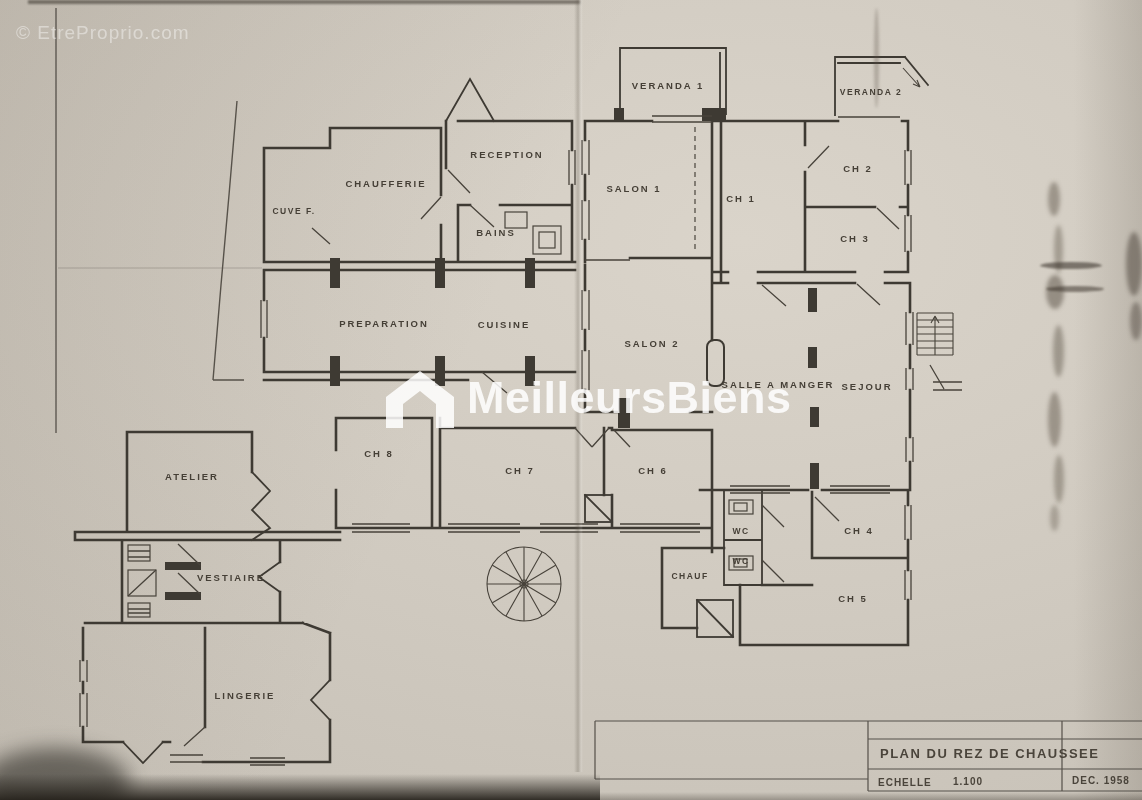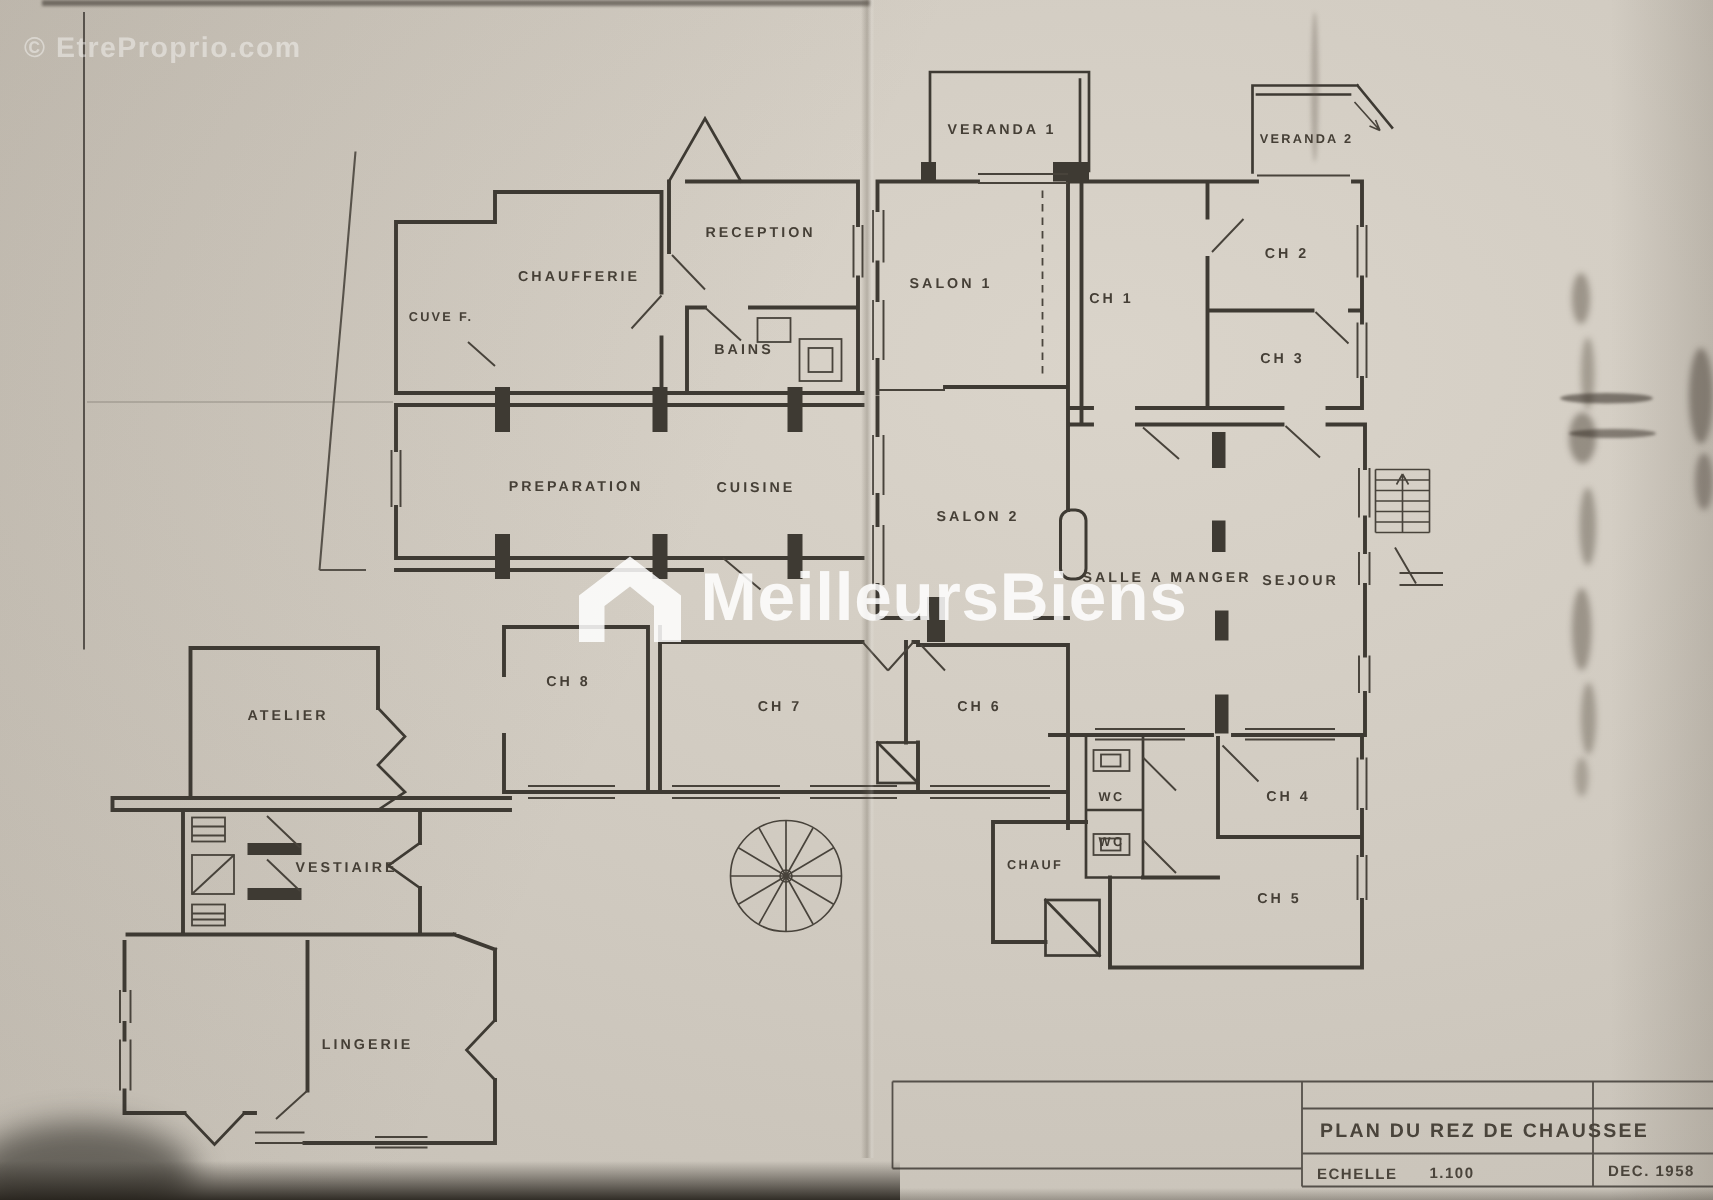--- a/index.html
+++ b/index.html
@@ -19,21 +19,21 @@
     background:linear-gradient(to right, rgba(95,88,76,0), rgba(95,88,76,.28) 45%, rgba(255,255,255,.14) 80%, rgba(255,255,255,0));}
   .top-edge{position:absolute;left:28px;top:0;width:552px;height:4px;background:rgba(50,44,36,.55);filter:blur(1px);}
   .bottom-band{position:absolute;left:0;bottom:0;width:600px;height:26px;
     background:linear-gradient(to top, rgba(36,32,26,.92), rgba(36,32,26,0));}
   .bottom-band-right{position:absolute;left:600px;bottom:0;width:542px;height:8px;
     background:linear-gradient(to top, rgba(60,54,46,.35), rgba(60,54,46,0));}
   .corner-shadow{position:absolute;left:-20px;bottom:-18px;width:150px;height:70px;
     background:rgba(30,27,22,.55);filter:blur(10px);border-radius:50%;}
   .stain{position:absolute;border-radius:50%;}
   .wm-credit{position:absolute;left:16px;top:22px;font-size:19px;letter-spacing:1px;
-    color:rgba(255,255,255,.42);font-weight:700;}
+    color:rgba(255,255,255,.42);font-weight:400;}
   .wm-brand{position:absolute;left:383px;top:366px;display:flex;align-items:center;gap:10px;}
   .wm-brand .wm-text{font-size:45px;font-weight:700;color:rgba(255,255,255,.85);letter-spacing:.5px;}
 </style>
 </head>
 <body>
 
 <div class="scene">
 
   <svg class="plan-svg" width="1142" height="800" viewBox="0 0 1142 800">
 

